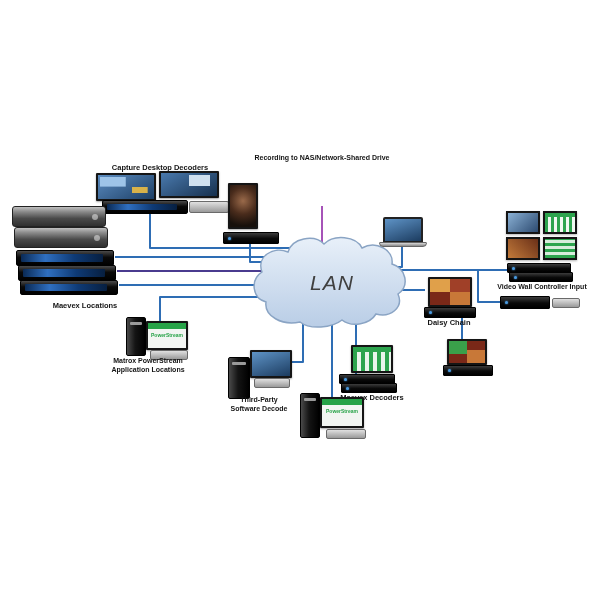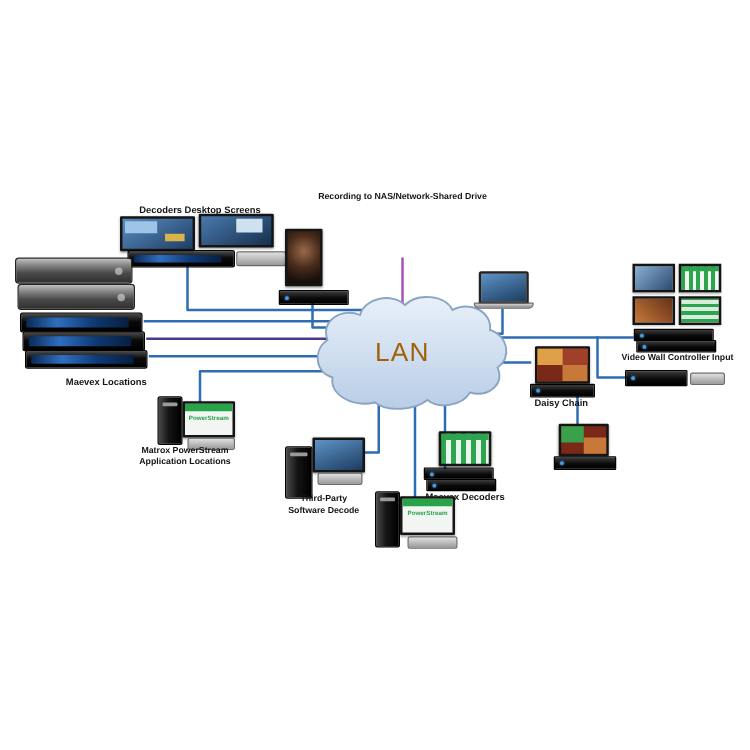--- a/index.html
+++ b/index.html
@@ -11,22 +11,22 @@
   svg.wires { position:absolute; left:0; top:0; }
   .w { fill:none; stroke-width:2; stroke-linejoin:round; stroke-linecap:square; }
   .w-blue   { stroke:var(--line-blue,  #2e6db4); }
   .w-purple { stroke:var(--line-purple,#4a3b8f); }
   .w-pink   { stroke:var(--rec-line,   #a653b8); }
 
   
   .lbl { position:absolute; font-weight:bold; font-size:7.5px; line-height:1.3; color:#141414; text-align:center; }
 
   
-  .lan { position:absolute; left:300px; top:270px; width:64px; 
-         font-size:21px; line-height:26px; color:#a16207; letter-spacing:1px; }
+  .lan { position:absolute; left:300px; top:270px; width:64px; text-align:center;
+         font-size:21px; line-height:26px; color:#404040; letter-spacing:1px;font-style:italic; }
 
   
   .rec { position:absolute; left:304px; top:170px; width:36px; height:36px; border-radius:50%;
          background:radial-gradient(circle at 35% 30%, #ff9a9a, var(--rec-red,#e42020) 55%, #9c0c0c);
          border:1px solid #7a0808;
          box-shadow:0 0 0 3px rgba(236,190,214,.55), 0 2px 5px rgba(0,0,0,.35);
          display:flex; align-items:center; justify-content:center; }
   .rec span { color:#fff; font-weight:bold; font-size:11px; letter-spacing:.5px; text-shadow:0 1px 1px rgba(0,0,0,.4); }
 
   
@@ -120,21 +120,21 @@
     <polyline class="w w-blue" points="332,318 332,404"></polyline>
     <polyline class="w w-blue" points="276,297 160,297 160,321"></polyline>
     <path d="M 300 322 C 282 326 264 316 266 302 C 252 298 250 280 262 272 C 256 256 274 246 288 252
          C 292 238 314 234 324 244 C 334 234 356 236 362 248 C 376 240 394 250 392 264
          C 406 268 410 286 398 294 C 404 308 390 318 376 314 C 370 324 352 328 342 320
          C 332 328 310 330 300 322 Z" fill="url(#cg)" stroke="#8aa4c4" stroke-width="1.5"></path>
   </svg>
 
   <div class="lan">LAN</div>
 
-  <div class="lbl" style="left:98px;top:163px;width:124px;">Decoders Desktop Screens</div>
+  <div class="lbl" style="left:98px;top:163px;width:124px;">Capture Desktop Decoders</div>
   <div class="mon" style="left:96px;top:173px;width:60px;height:28px;">
     <div class="scr cap1"></div>
   </div>
   <div class="mon" style="left:159px;top:171px;width:60px;height:27px;">
     <div class="scr cap2"></div>
   </div>
   <div class="enc" style="left:102px;top:200px;width:84px;height:12px;">
     <div class="led"></div>
   </div>
   <div class="kbd" style="left:189px;top:201px;width:38px;height:10px;"></div>

